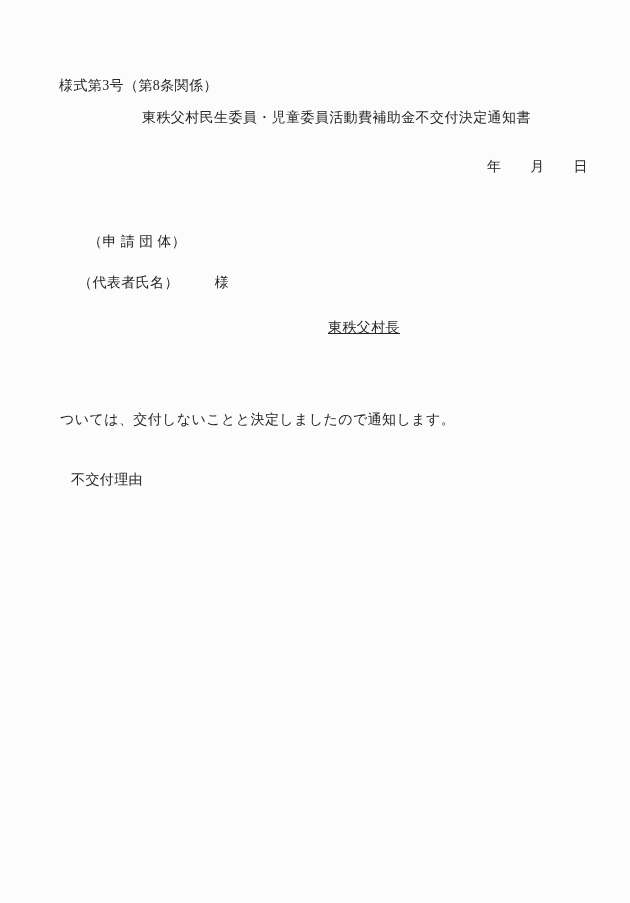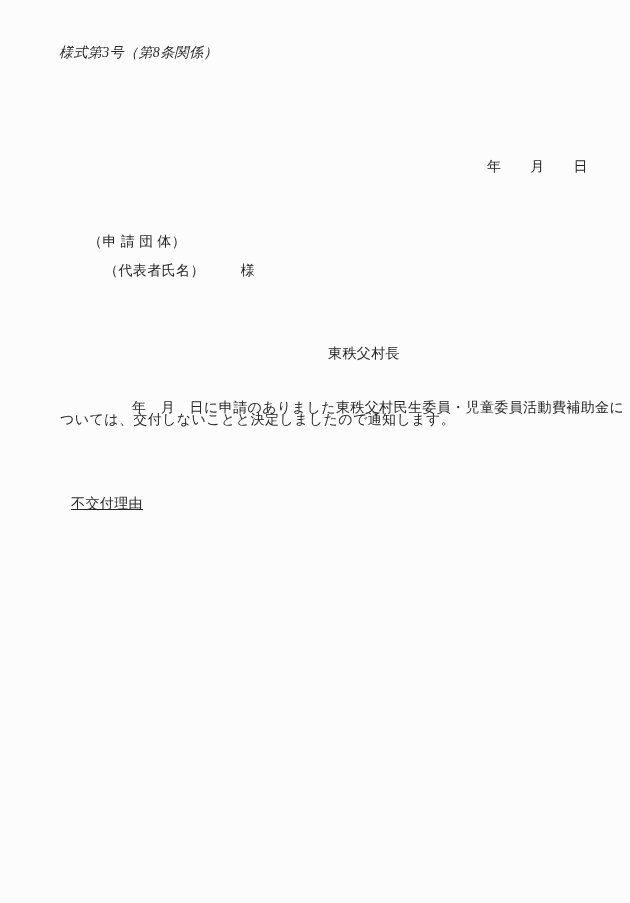--- a/index.html
+++ b/index.html
@@ -17,46 +17,46 @@
     height: 903px;
     overflow: hidden;
   }
   .line {
     position: absolute;
     font-size: 14px;
     line-height: 1.15;
     white-space: pre;
     letter-spacing: 0.4px;
   }
-  .form-number   { left: 59px;  top: 45px; font-style: italic;  }
+  .form-number   { left: 59px;  top: 78px;  }
   .doc-title     { left: 142px; top: 110px; }
   .date-line     { left: 487px; top: 159px; }
   .applicant     { left: 88px;  top: 234px; }
-  .representative{ left: 78px;  top: 263px; margin-left: 26px; }
+  .representative{ left: 78px;  top: 275px; }
   .representative .honorific { margin-left: 36px; }
-  .mayor         { left: 328px; top: 346px; }
+  .mayor         { left: 328px; top: 320px; text-decoration: underline; }
   .body-line1    { left: 60px;  top: 400px; }
   .body-line2    { left: 60px;  top: 412px; text-align: right; }
-  .reason        { left: 71px;  top: 496px; text-decoration: underline; }
+  .reason        { left: 71px;  top: 472px; }
 </style>
 </head>
 <body style="background: rgb(252, 252, 252); color: rgb(38, 38, 38);">
 
 <div class="page">
 
   <div class="line form-number">様式第3号（第8条関係）</div>
 
+  <div class="line doc-title">東秩父村民生委員・児童委員活動費補助金不交付決定通知書</div>
 
   <div class="line date-line">年　　月　　日</div>
 
   <div class="line applicant">（申 請 団 体）</div>
 
   <div class="line representative"><span>（代表者氏名）</span><span class="honorific">様</span></div>
 
   <div class="line mayor">東秩父村長</div>
 
-  <div class="line body-line1">　　　　　年　月　日に申請のありました東秩父村民生委員・児童委員活動費補助金に</div>
 
   <div class="line body-line2">ついては、交付しないことと決定しましたので通知します。</div>
 
   <div class="line reason">不交付理由</div>
 
 </div>
 
 </body></html>

